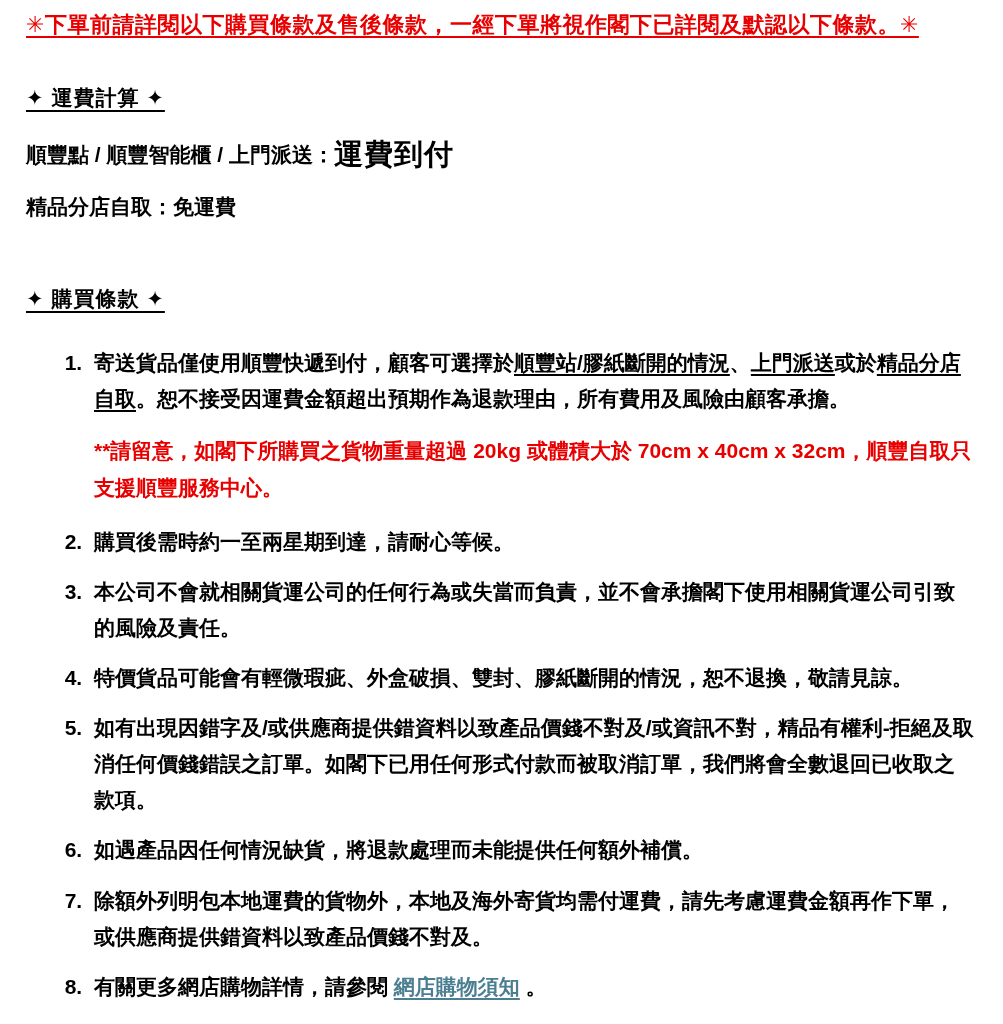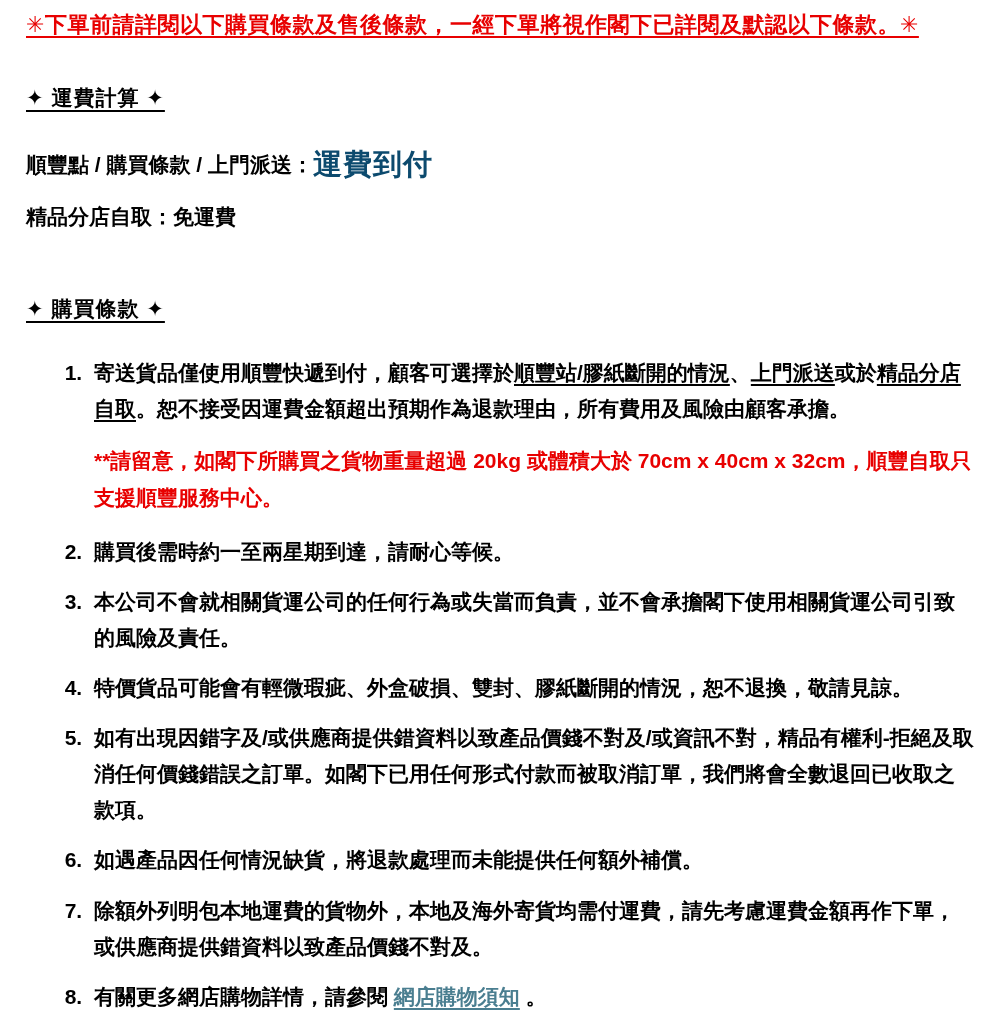--- a/index.html
+++ b/index.html
@@ -32,31 +32,31 @@
 
   
   .section-title {
     display: inline-block;
     font-size: 21px;
     text-decoration: underline;
     text-decoration-thickness: 2px;
     text-underline-offset: 5px;
     letter-spacing: 1px;
   }
-  .shipping-header { margin-bottom: 31px; }
+  .shipping-header { margin-bottom: 21px; }
   .terms-header   { margin-bottom: 32px; }
 
   
   .ship-line1 {
     font-size: 21px;
     line-height: 1.5;
     margin-bottom: 17px;
   }
   .ship-line1 .highlight {
-    color: #0c4a6e;
+    color: #000000;
     font-size: 29px;
     vertical-align: -2px;
     letter-spacing: 1px;
   }
   .ship-line2 {
     font-size: 21px;
     margin-bottom: 64px;
   }
 
   
@@ -94,21 +94,21 @@
 <body>
 
 <div class="page">
 
   <div class="notice">✳下單前請詳閱以下購買條款及售後條款，一經下單將視作閣下已詳閱及默認以下條款。✳</div>
 
   <div>
     <div class="section-title shipping-header">✦ 運費計算 ✦</div>
 
     <div class="ship-line1">
-      <span>順豐點 / 購買條款 / 上門派送：</span><span class="highlight">運費到付</span>
+      <span>順豐點 / 順豐智能櫃 / 上門派送：</span><span class="highlight">運費到付</span>
     </div>
 
     <div class="ship-line2">精品分店自取：免運費</div>
   </div>
 
   <div>
     <div class="section-title terms-header">✦ 購買條款 ✦</div>
 
     <ol class="terms">
 

